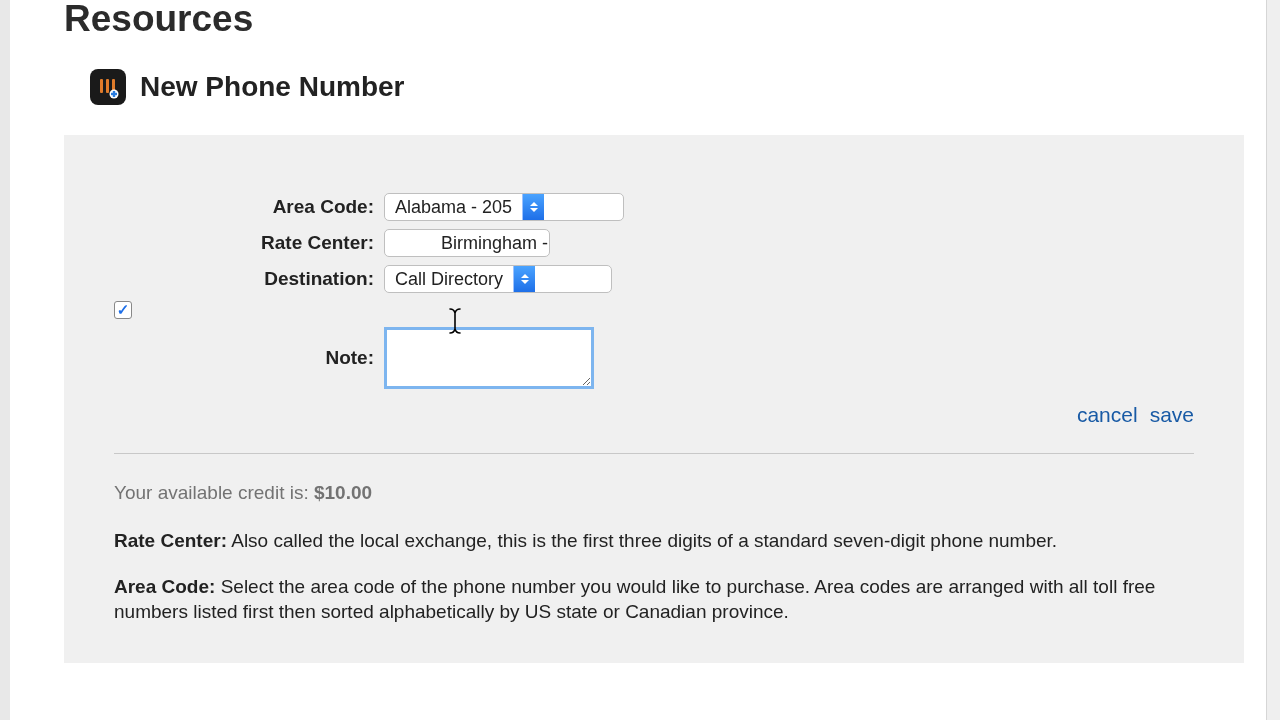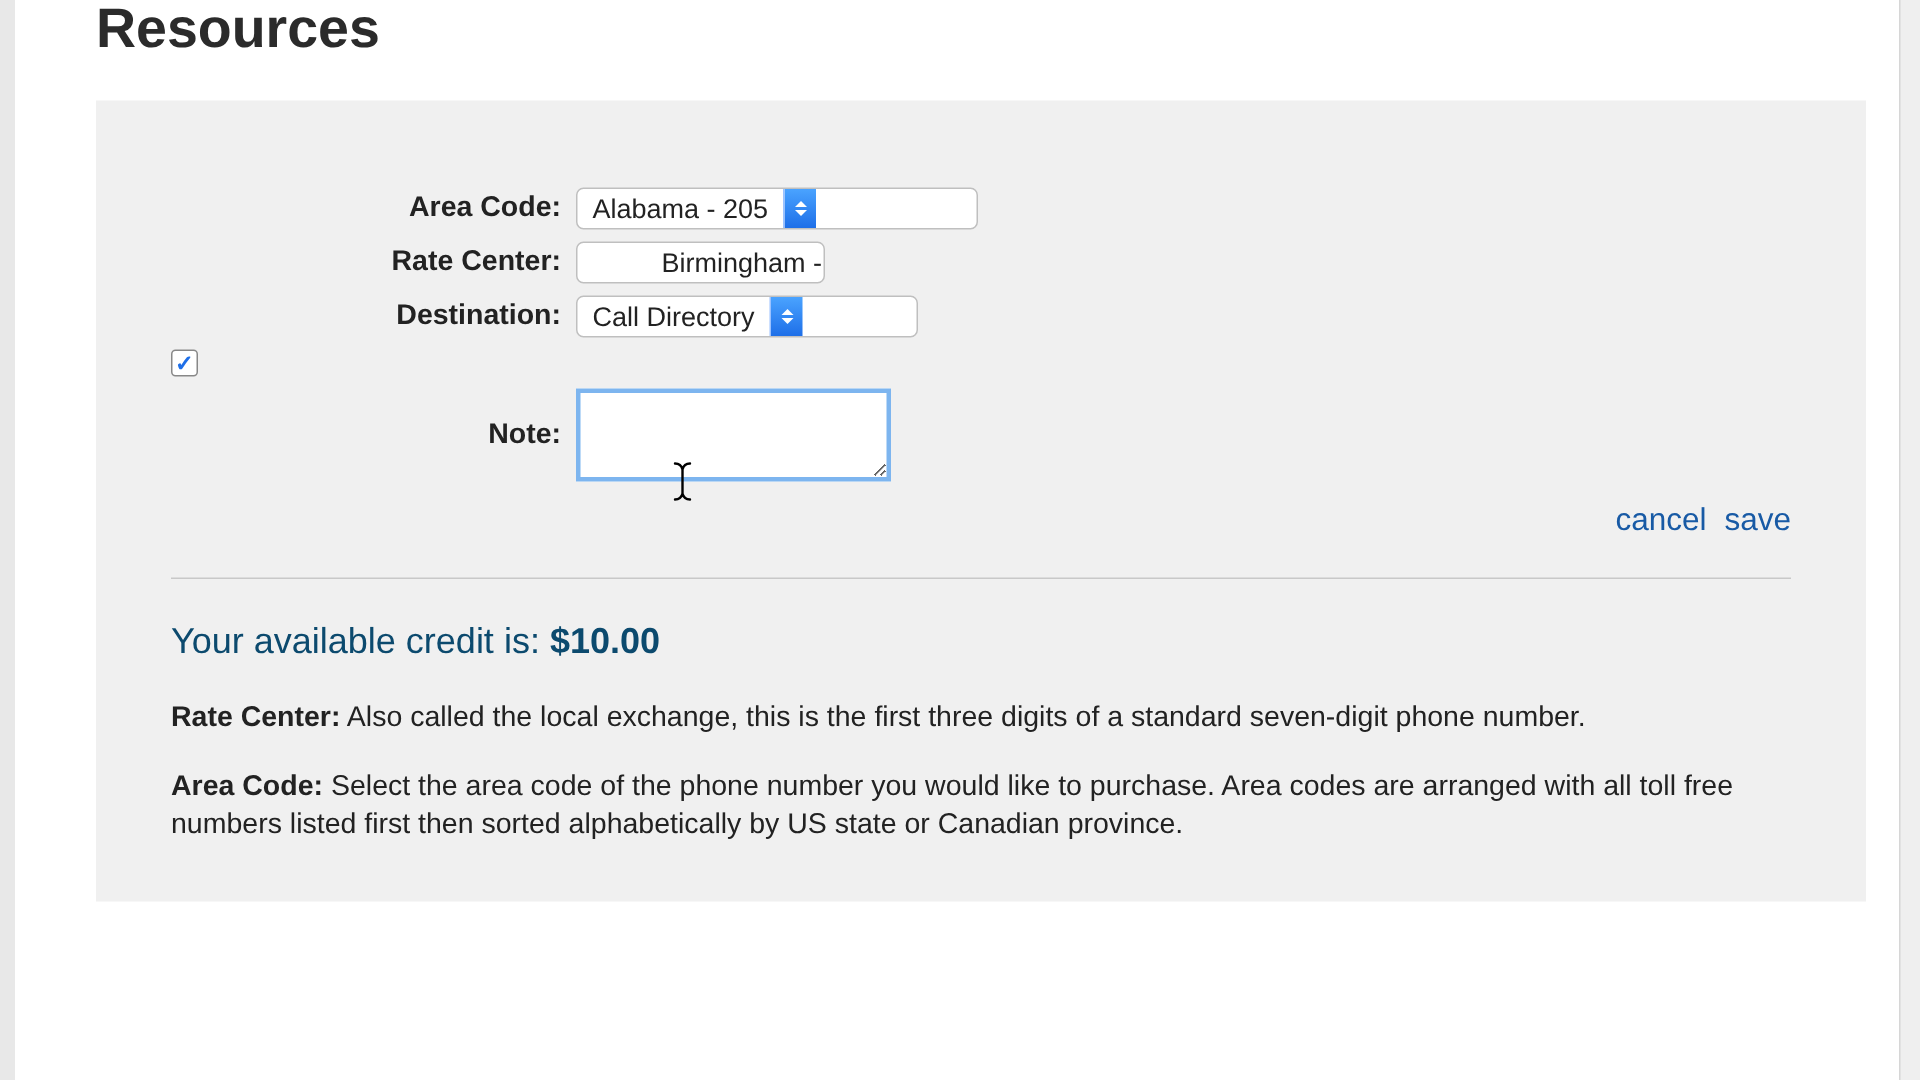--- a/index.html
+++ b/index.html
@@ -91,21 +91,21 @@
     gap: 2px;
     border-left: 1px solid #9cc2ff;
   }
   .select-btn .tri {
     width: 0; height: 0;
     border-left: 4px solid transparent;
     border-right: 4px solid transparent;
   }
   .select-btn .up { border-bottom: 4px solid #fff; }
   .select-btn .down { border-top: 4px solid #fff; }
-  .sw-areacode { width: 268px; }
+  .sw-areacode { width: 240px; }
   .sw-rate { width: 166px; padding-left: 46px; }
   .sw-dest { width: 228px; }
   .chk {
     width: 18px; height: 18px;
     border: 1px solid #888;
     border-radius: 3px;
     background: #fff;
     display: flex; align-items: center; justify-content: center;
     color: #1e6fe8;
     font-size: 15px;
@@ -131,22 +131,22 @@
   .actions a {
     color: #185aa5;
     cursor: pointer;
   }
   .divider {
     border: none;
     border-top: 1px solid #c8c8c8;
     margin: 26px 0 28px 0;
   }
   .credit-line {
-    font-size: 24px;
-    color: #0c4a6e;
+    font-size: 19px;
+    color: #737373;
     margin-bottom: 24px;
   }
   .credit-line .amt { font-weight: 700; }
   .help-p {
     font-size: 19px;
     color: #222;
     line-height: 1.35;
     margin-bottom: 20px;
     max-width: 1070px;
   }
@@ -164,20 +164,33 @@
     background: #efefef;
     border-left: 1px solid #d6d6d6;
   }
 </style>
 </head>
 <body>
 
 <div class="sheet">
   <h1 class="page-title">Resources</h1>
 
+  <div class="subtitle-row">
+    <div class="app-icon">
+      <svg viewBox="0 0 24 24">
+        <rect x="4" y="4" width="3" height="14" rx="1" fill="#e07b2a"></rect>
+        <rect x="10" y="4" width="3" height="14" rx="1" fill="#e07b2a"></rect>
+        <rect x="16" y="4" width="3" height="14" rx="1" fill="#e07b2a"></rect>
+        <circle cx="18" cy="19" r="4.5" fill="#fff"></circle>
+        <rect x="16.8" y="16" width="2.4" height="6" fill="#2a7de0"></rect>
+        <rect x="15" y="17.8" width="6" height="2.4" fill="#2a7de0"></rect>
+      </svg>
+    </div>
+    <div class="subtitle-text">New Phone Number</div>
+  </div>
 
   <div class="panel">
 
     <div class="form-row">
       <div class="lbl">Area Code:</div>
       <div class="ctl">
         <div class="select-wrap sw-areacode">
           <div class="select-text">Alabama - 205</div>
           <div class="select-btn">
               <div class="tri up"></div>

